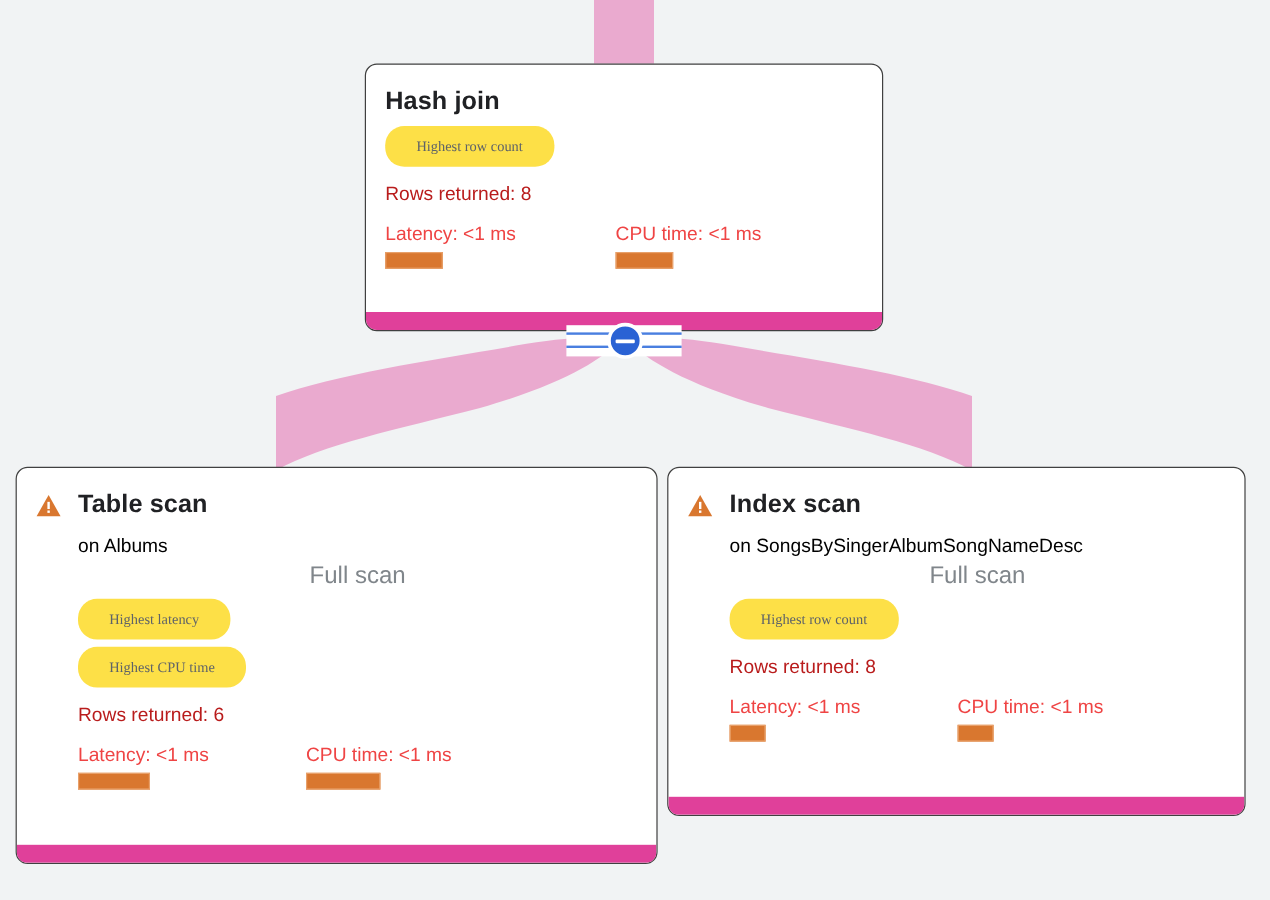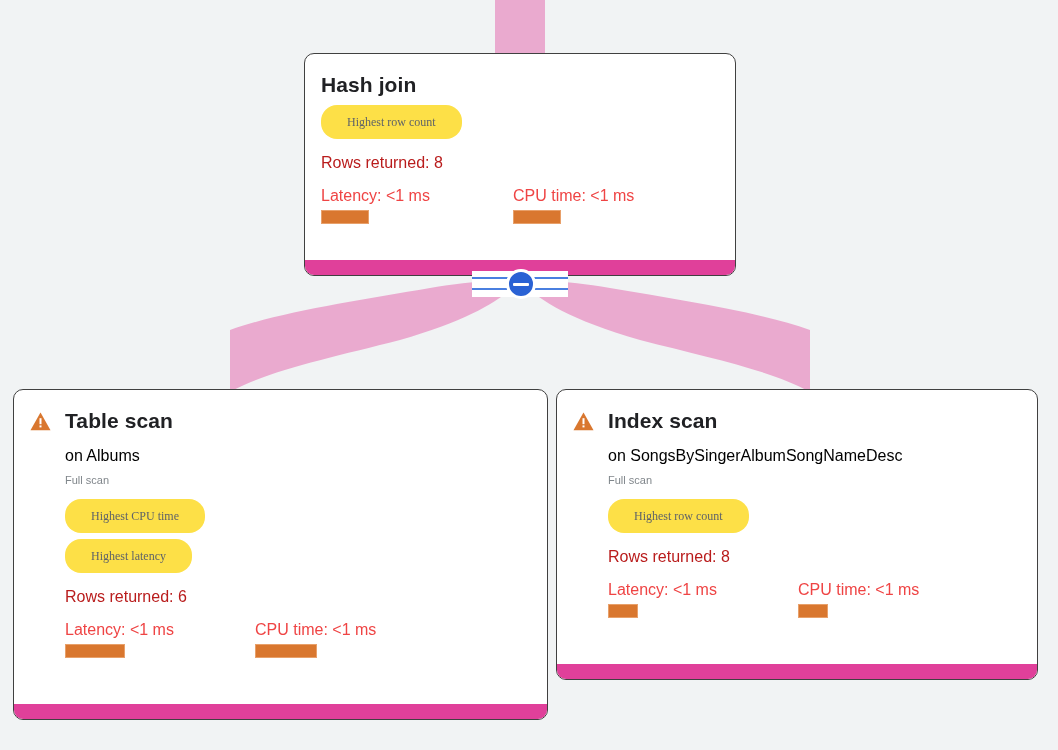--- a/index.html
+++ b/index.html
@@ -84,25 +84,26 @@
     white-space: nowrap;
   }
   .node-subtitle {
     font-size: 16px;
     color: #000000;
     line-height: 22px;
     margin-top: 12px;
     white-space: nowrap;
   }
   .node-scantype {
-    font-size: 11px;
+    font-size: 20px;
     color: #80868b;
     line-height: 22px;
     margin-top: 2px;
     white-space: nowrap;
+    text-align: center;
   }
 
   .chips {
     margin-top: 8px;
   }
   .chip {
     display: inline-block;
     background: #fde047;
     color: #5f6368;
     font-size: 12px;
@@ -267,24 +268,24 @@
             <rect x="9.5" y="13.4" width="2" height="2" fill="#ffffff"></rect>
           </svg>
         </div>
         <div class="head-text">
           <div class="node-title">Table scan</div>
           <div class="node-subtitle">on Albums</div>
           <div class="node-scantype">Full scan</div>
 
           <div class="chips">
             <span class="chip-row">
-              <span class="chip">Highest CPU time</span>
+              <span class="chip">Highest latency</span>
             </span>
             <span class="chip-row">
-              <span class="chip">Highest latency</span>
+              <span class="chip">Highest CPU time</span>
             </span>
           </div>
 
           <div class="rows-returned">Rows returned: 6</div>
 
           <div class="metrics">
             <div class="metric" style="width:190px;">
               <div class="metric-label">Latency: &lt;1 ms</div>
               <div class="metric-bar" style="width:60px;"></div>
             </div>

